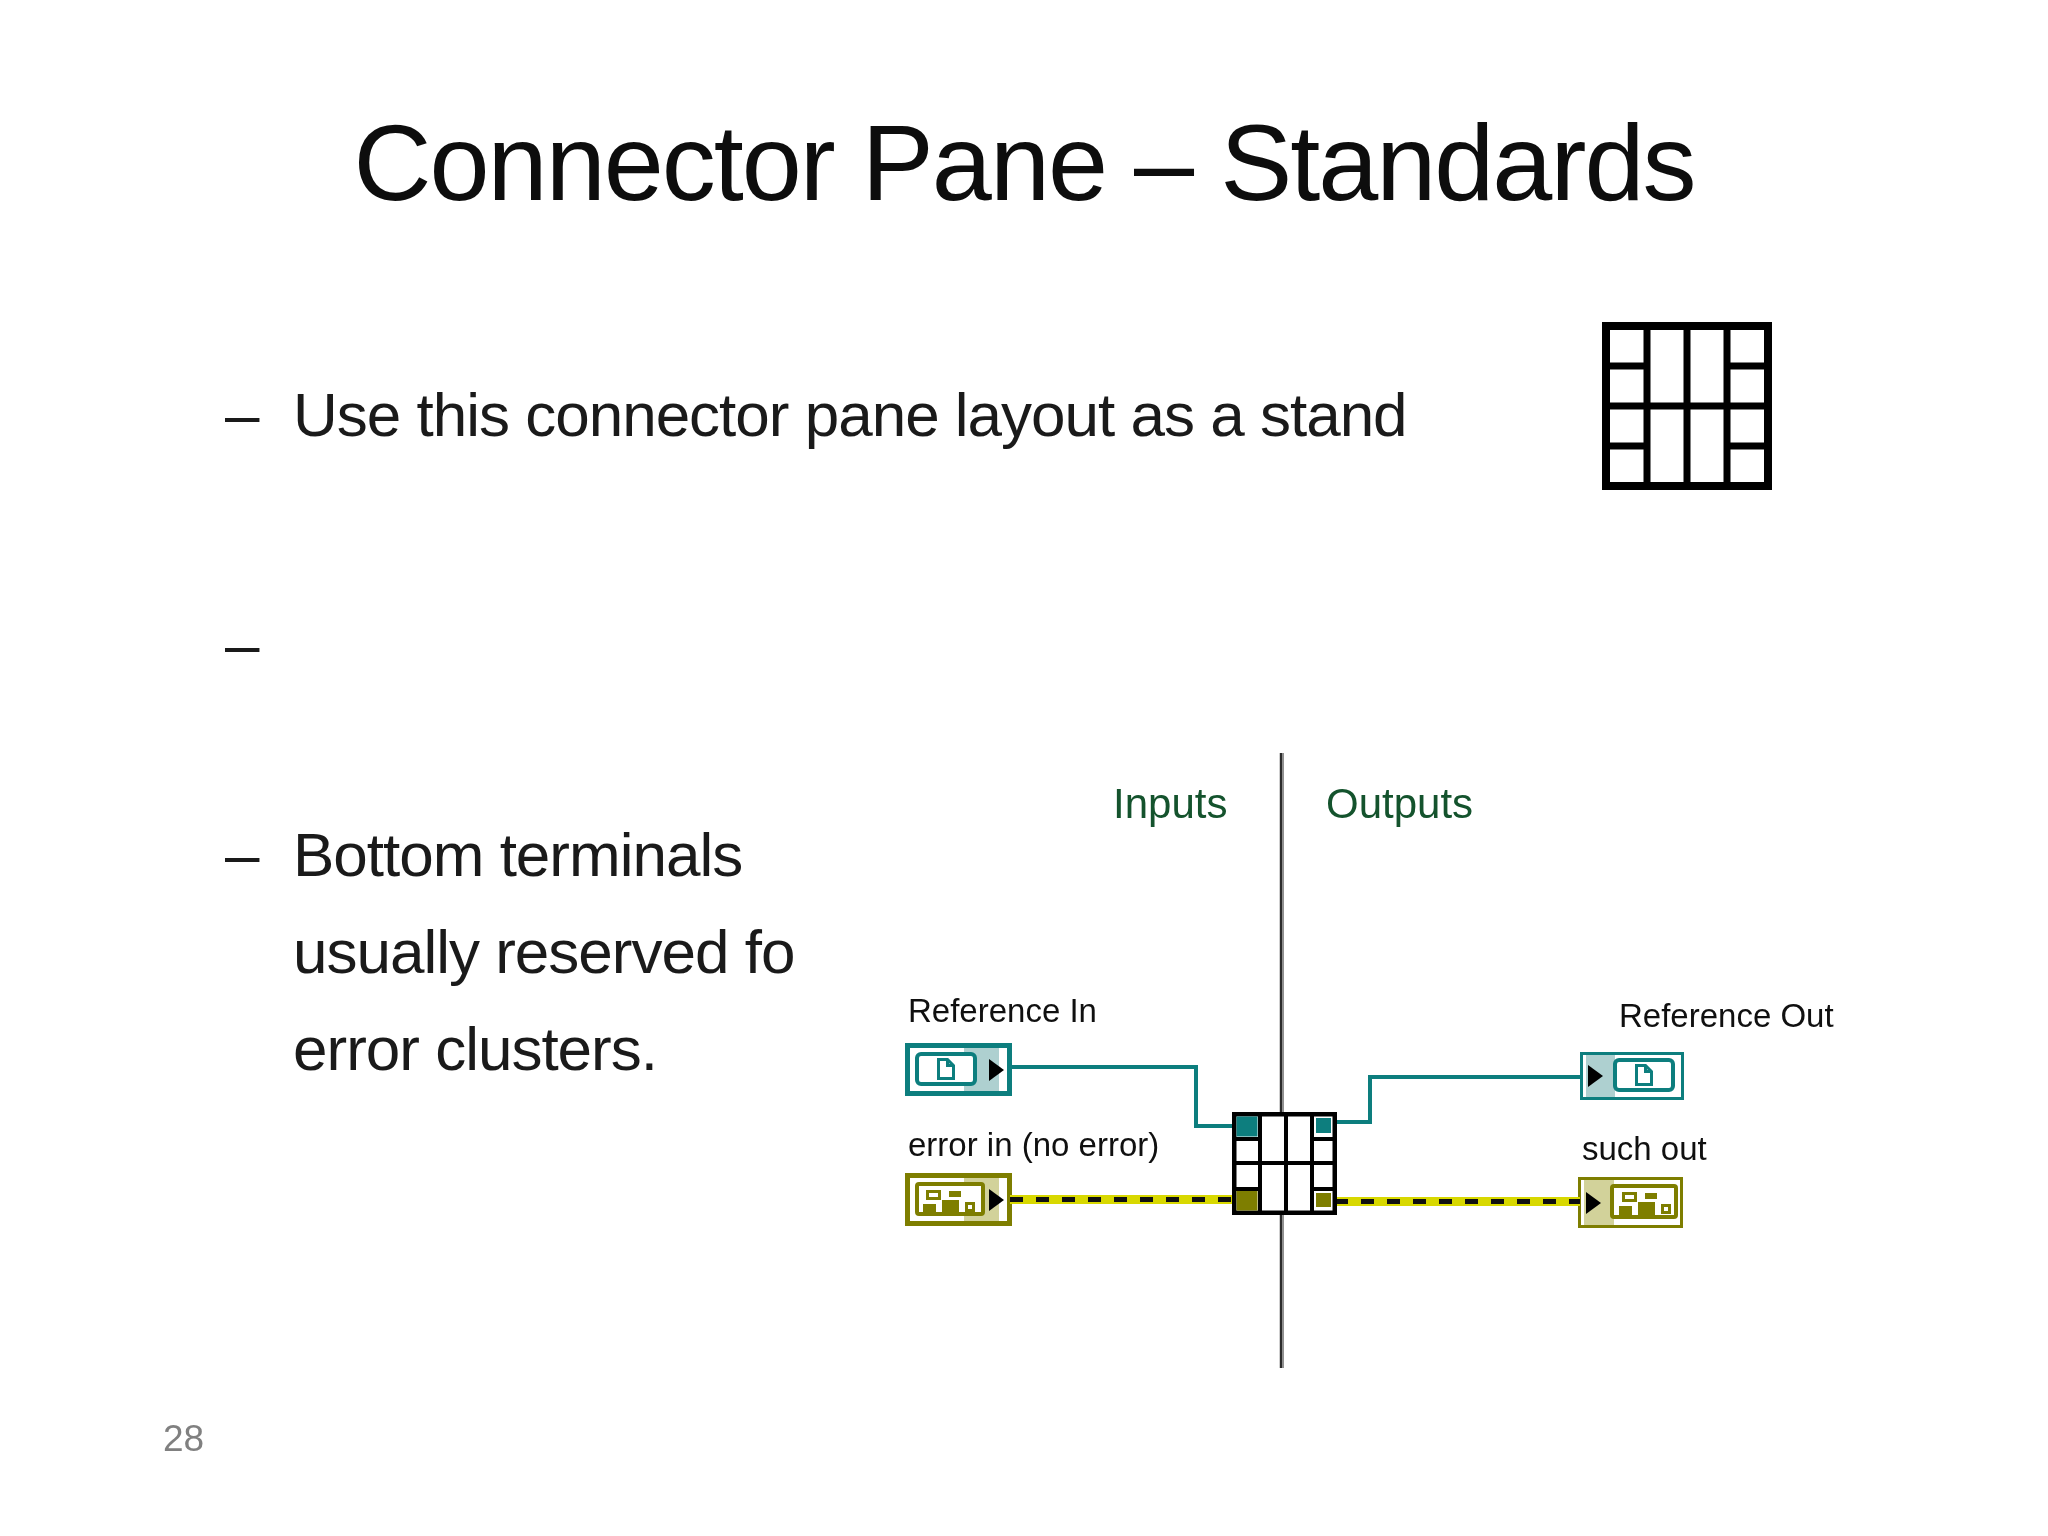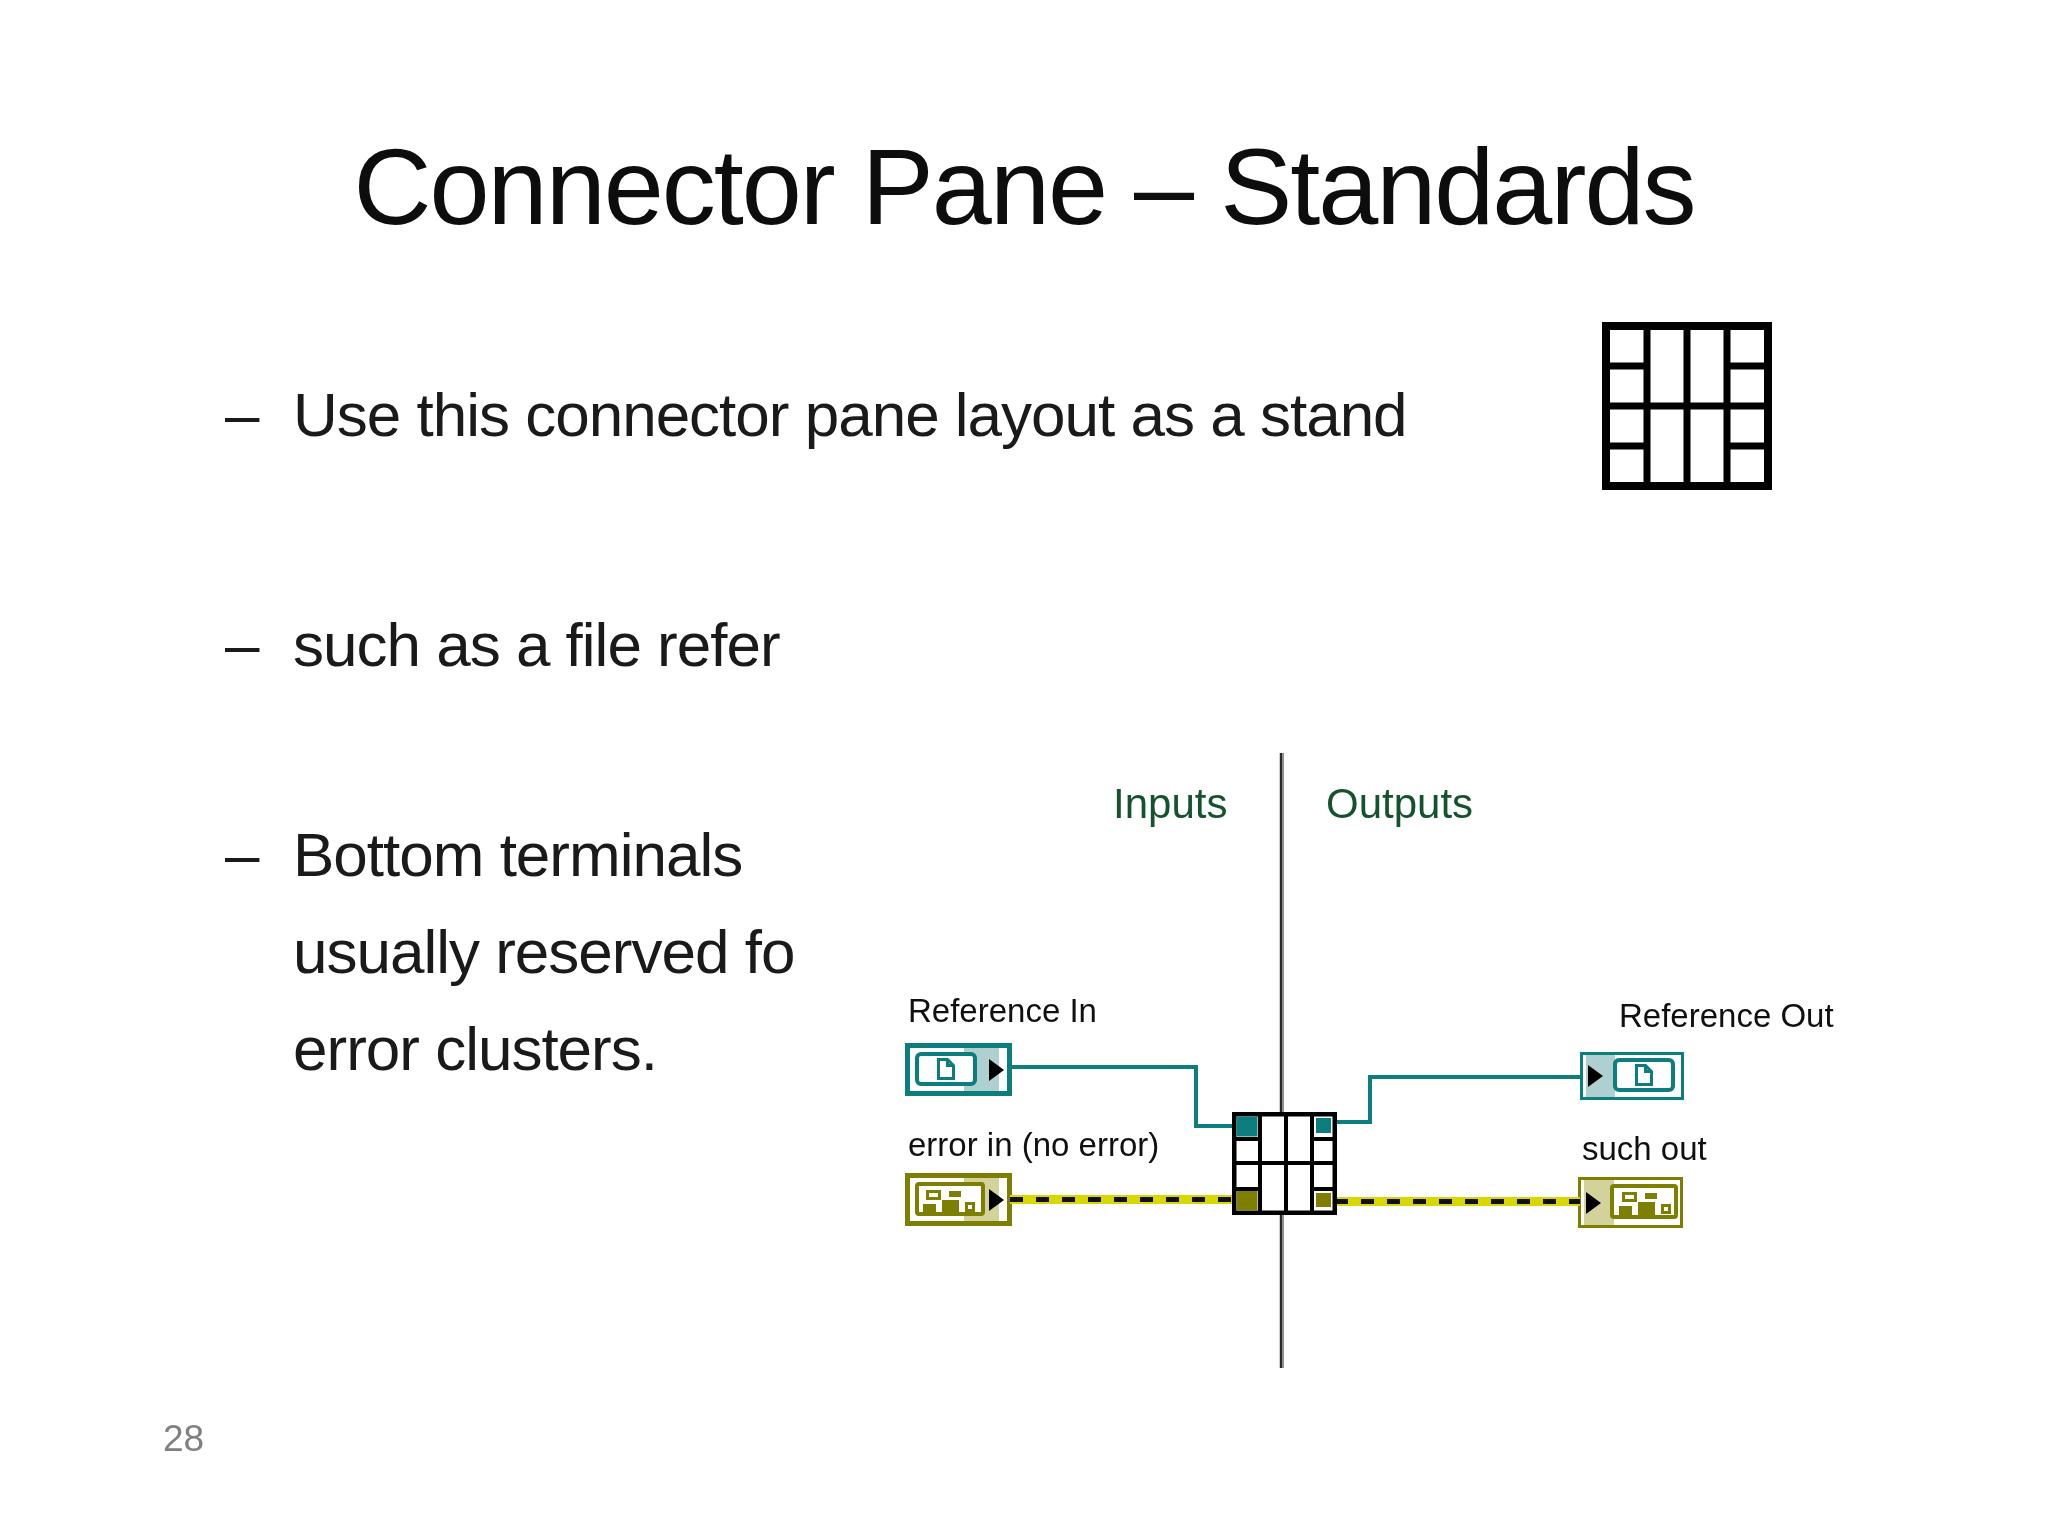--- a/index.html
+++ b/index.html
@@ -1,20 +1,20 @@
 <!DOCTYPE html>
 <html><head>
 <meta charset="utf-8">
 <style>
   html,body{margin:0;padding:0;background:#ffffff;}
   .slide{position:relative;width:2048px;height:1536px;background:#ffffff;overflow:hidden;
          font-family:"Liberation Sans",sans-serif;color:#111111;}
 
   .title{position:absolute;left:0;top:100px;width:2048px;text-align:center;
-         font-size:108px;font-weight:400;letter-spacing:-2px;color:#0d0d0d;white-space:nowrap;margin-top:24px;}
+         font-size:108px;font-weight:400;letter-spacing:-2px;color:#0d0d0d;white-space:nowrap;}
 
   .bullet{position:absolute;left:225px;width:1760px;display:flex;z-index:1;}
   .bullet .marker{width:68px;font-size:62px;line-height:97px;color:#1a1a1a;flex:0 0 68px;}
   .bullet .lines{flex:1;}
   .bullet .line{font-size:62px;line-height:97px;letter-spacing:-1px;color:#1a1a1a;white-space:nowrap;}
   #bullet-1{top:366px;}
   #bullet-2{top:596px;}
   #bullet-3{top:806px;}
 
   
@@ -82,21 +82,20 @@
   <div class="bullet" id="bullet-1">
     <div class="marker">–</div>
     <div class="lines">
       <div class="line">Use this connector pane layout as a stand</div>
     </div>
   </div>
 
   <div class="bullet" id="bullet-2">
     <div class="marker">–</div>
     <div class="lines">
-      <div class="line">such as a file refer</div>
     </div>
   </div>
 
   <div class="bullet" id="bullet-3">
     <div class="marker">–</div>
     <div class="lines">
       <div class="line">Bottom terminals</div>
       <div class="line">usually reserved fo</div>
       <div class="line">error clusters.</div>
     </div>

